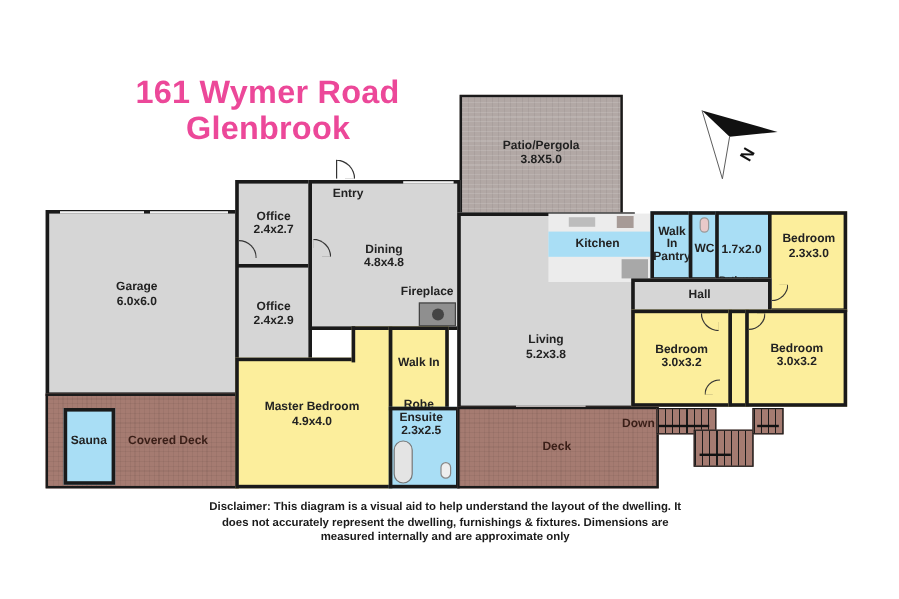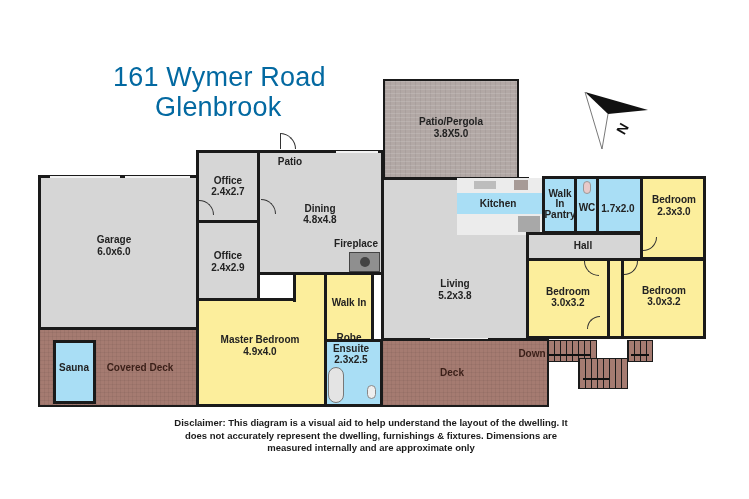--- a/index.html
+++ b/index.html
@@ -1,18 +1,18 @@
 <!DOCTYPE html>
 <html><head>
 <meta charset="utf-8">
 <style>
   html, body { margin:0; padding:0; background:#ffffff; }
   body { width:749px; height:499px; position:relative; overflow:hidden; font-family:"Liberation Sans", sans-serif; }
   .abs { position:absolute; }
-  .title { position:absolute; font-weight:normal; color:#0369a1; font-size:27px; letter-spacing:0.2px;text-align:center; }
+  .title { position:absolute; font-weight:bold; color:#ec4899; font-size:27px; letter-spacing:0.2px;text-align:center; }
   .room { position:absolute; box-sizing:border-box; border:3px solid #1a1a1a; }
   .grey { background:#d6d6d6; }
   .yellow { background:#fcee9c; }
   .blue { background:#a9def5; }
   .deck { background:#a57b71;
     background-image: repeating-linear-gradient(0deg, rgba(0,0,0,0.05) 0 1px, transparent 1px 4px),
                       repeating-linear-gradient(90deg, rgba(0,0,0,0.05) 0 1px, transparent 1px 4px); }
   .patio { background:#b2a8a5;
     background-image: repeating-linear-gradient(0deg, rgba(255,255,255,0.12) 0 1px, transparent 1px 4px),
                       repeating-linear-gradient(90deg, rgba(0,0,0,0.05) 0 1px, transparent 1px 5px); }
@@ -62,21 +62,21 @@
 <div class="lbl" style="left:228px; top:192px;">2.4x2.7</div>
 <div class="door" style="left:199px; top:200px; width:15px; height:15px; border-radius:0 15px 0 0; border-left:none; border-bottom:none;"></div>
 
 <div class="room grey" style="left:196px; top:220px; width:64px; height:82px;"></div>
 <div class="lbl" style="left:228px; top:256px;">Office</div>
 <div class="lbl" style="left:228px; top:268px;">2.4x2.9</div>
 
 <div class="room grey" style="left:257px; top:150px; width:127px; height:125px;"></div>
 <div class="win" style="left:336px; top:151px; width:42px; height:2px;"></div>
 <div class="door" style="left:280px; top:133px; width:16px; height:16px; border-radius:0 16px 0 0; border-bottom:none;"></div>
-<div class="lbl" style="left:290px; top:162px;">Patio</div>
+<div class="lbl" style="left:290px; top:162px;">Entry</div>
 <div class="lbl" style="left:320px; top:209px;">Dining</div>
 <div class="lbl" style="left:320px; top:220px;">4.8x4.8</div>
 <div class="door" style="left:261px; top:199px; width:15px; height:15px; border-radius:0 15px 0 0; border-left:none; border-bottom:none;"></div>
 <div class="lbl" style="left:356px; top:244px;">Fireplace</div>
 <div class="abs" style="left:349px; top:252px; width:31px; height:20px; background:#8f8f8f; border:1px solid #444; box-sizing:border-box;">
   <div style="position:absolute; left:10px; top:4px; width:10px; height:10px; border-radius:50%; background:#444;"></div>
 </div>
 
 <div class="room yellow" style="left:196px; top:298px; width:131px; height:109px;"></div>
 <div class="lbl" style="left:260px; top:340px;">Master Bedroom</div>
@@ -134,21 +134,21 @@
 <div class="door" style="left:587px; top:316px; width:13px; height:13px; border-radius:13px 0 0 0; border-bottom:none; border-right:none;"></div>
 
 <div class="room yellow" style="left:607px; top:258px; width:17px; height:81px;"></div>
 
 <div class="room yellow" style="left:621px; top:258px; width:85px; height:81px;"></div>
 <div class="lbl" style="left:664px; top:291px;">Bedroom</div>
 <div class="lbl" style="left:664px; top:302px;">3.0x3.2</div>
 <div class="door" style="left:624px; top:261px; width:14px; height:14px; border-radius:0 0 14px 0; border-top:none; border-left:none;"></div>
 
 <div class="room deck" style="left:381px; top:339px; width:168px; height:68px; border-width:2px;"></div>
-<div class="lbl dark" style="left:452px; top:373px;">Deck</div>
+<div class="lbl dark" style="left:464px; top:373px;">Deck</div>
 
 <div class="stairs" style="left:547px; top:340px; width:50px; height:22px;"></div>
 <div class="stairs" style="left:578px; top:358px; width:50px; height:31px;"></div>
 <div class="stairs" style="left:627px; top:340px; width:26px; height:22px;"></div>
 <div class="arrow" style="left:549px; top:354px; width:42px;"></div>
 <div class="arrow" style="left:583px; top:378px; width:26px;"></div>
 <div class="arrow" style="left:631px; top:354px; width:18px;"></div>
 <div class="lbl dark" style="left:532px; top:354px;">Down</div>
 
 <div class="disclaimer">Disclaimer: This diagram is a visual aid to help understand the layout of the dwelling. It does not accurately represent the dwelling, furnishings &amp; fixtures. Dimensions are measured internally and are approximate only</div>

